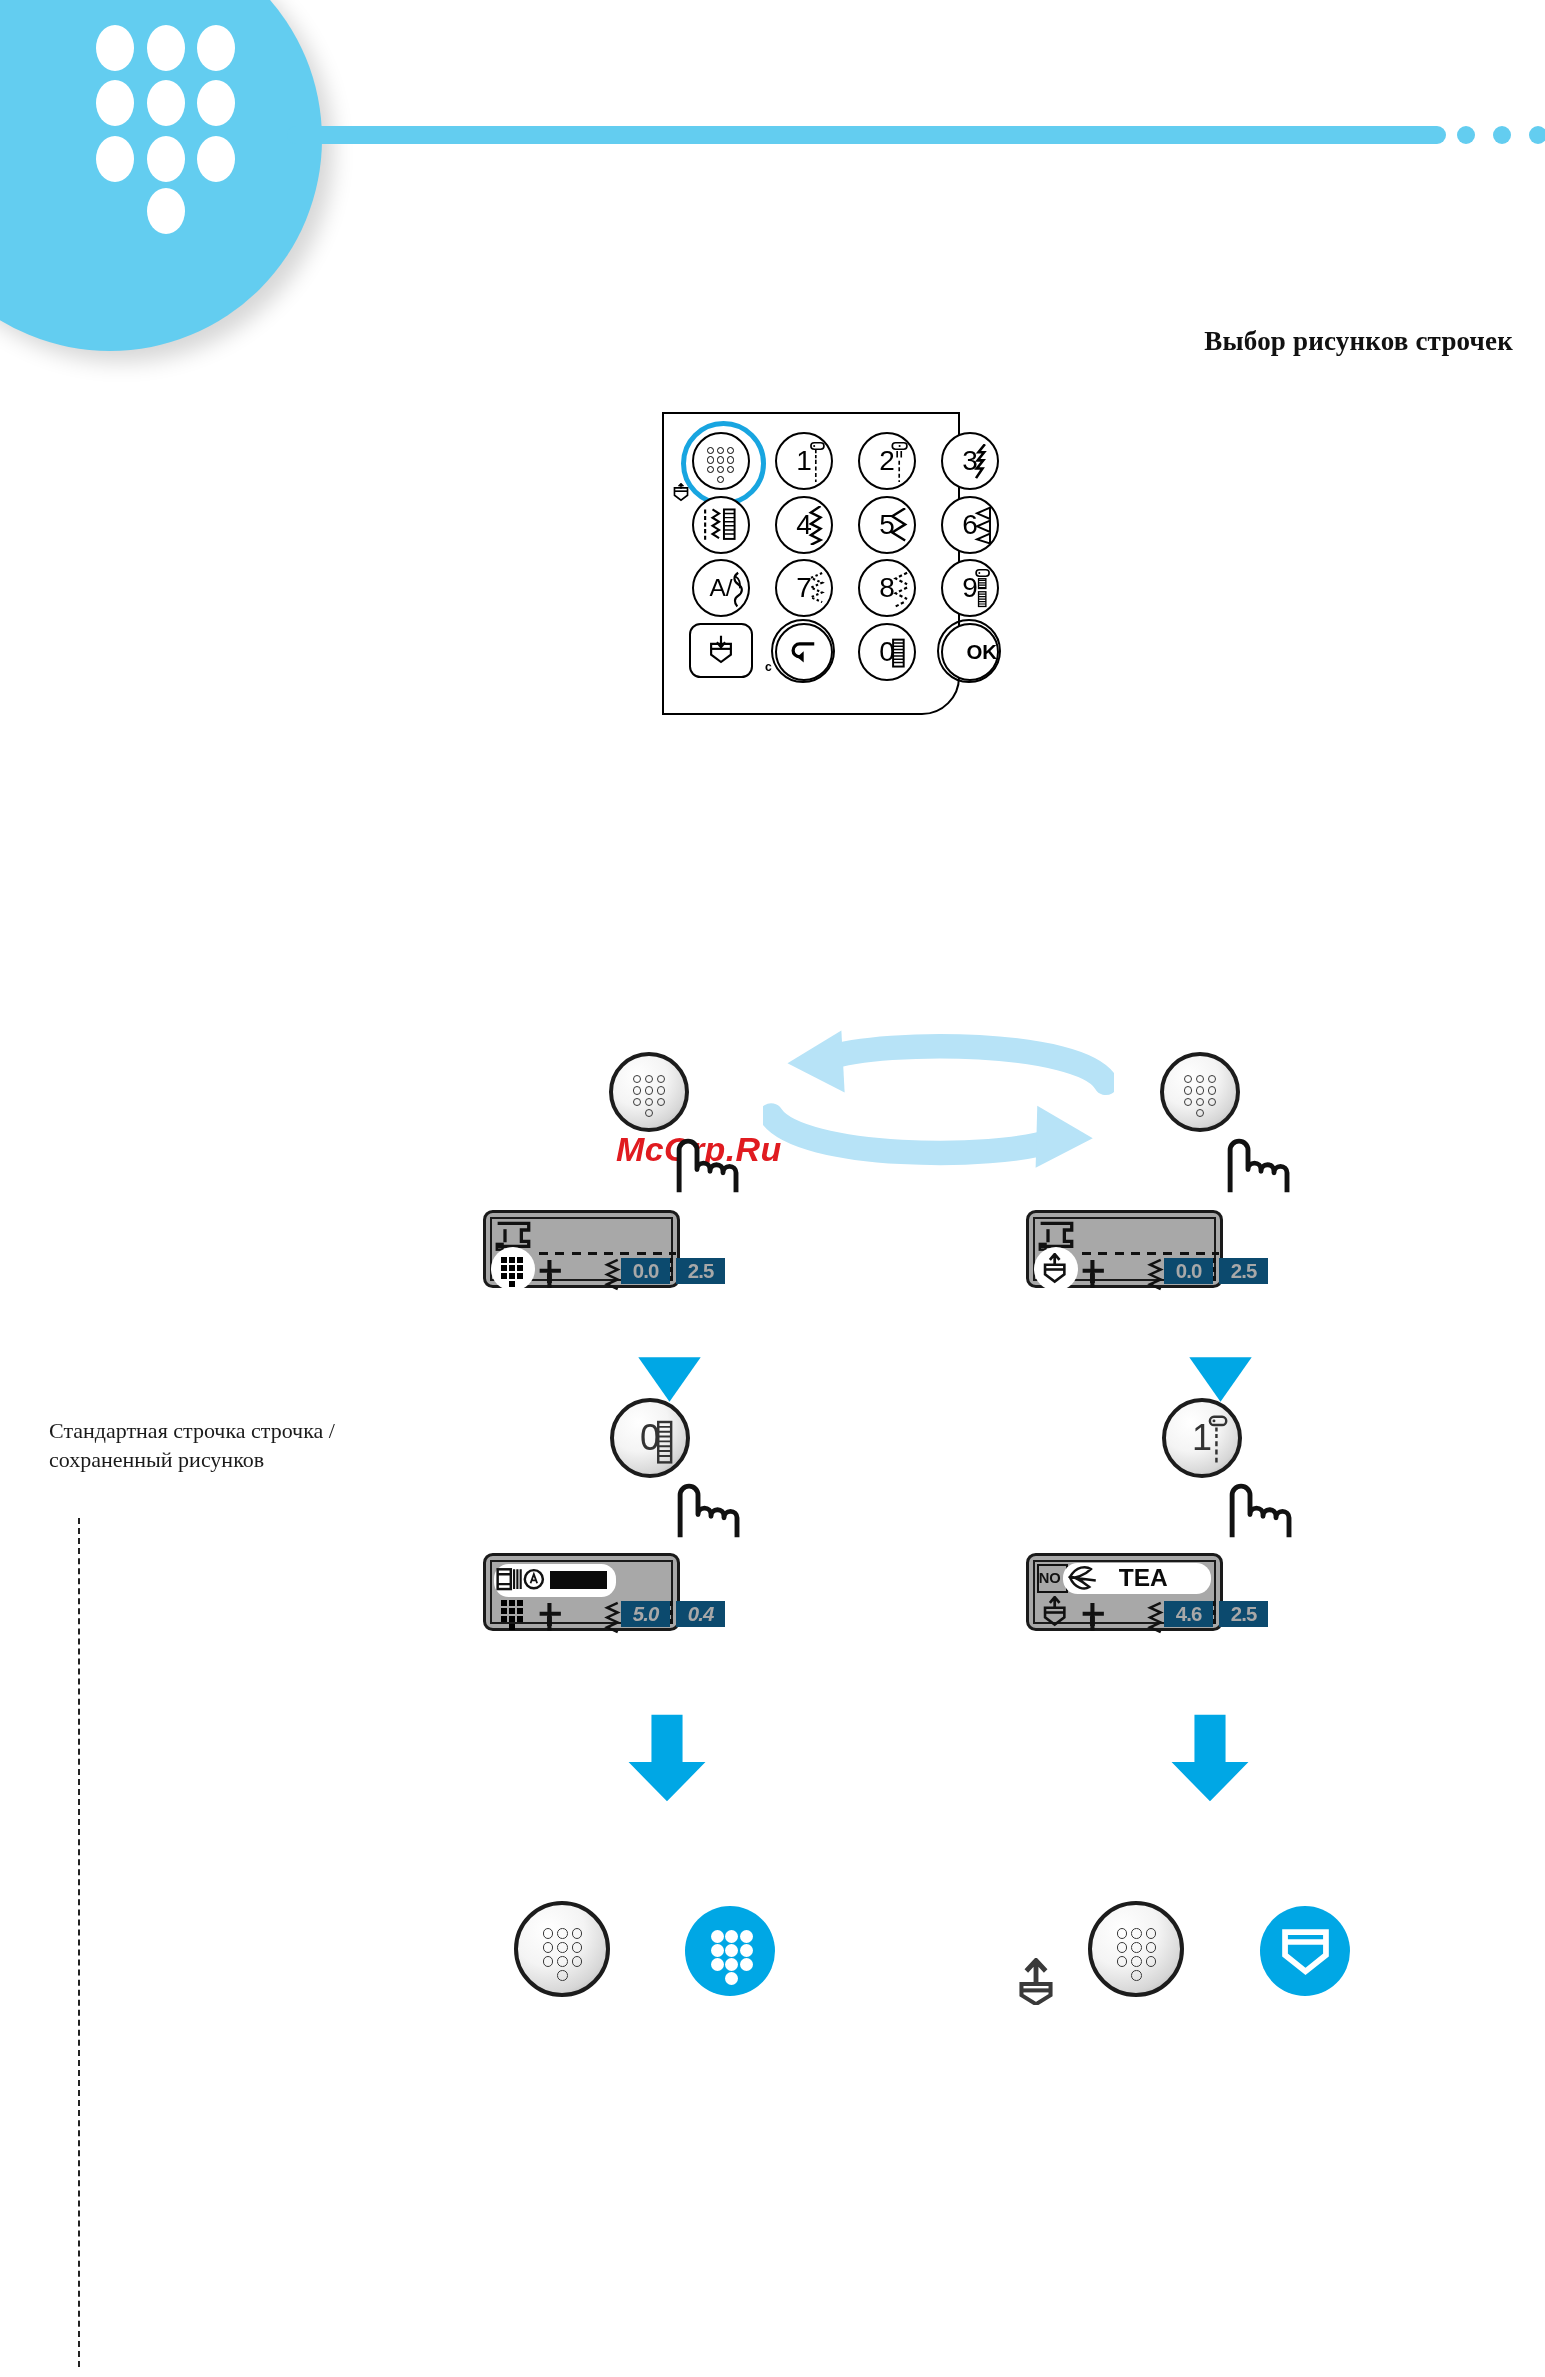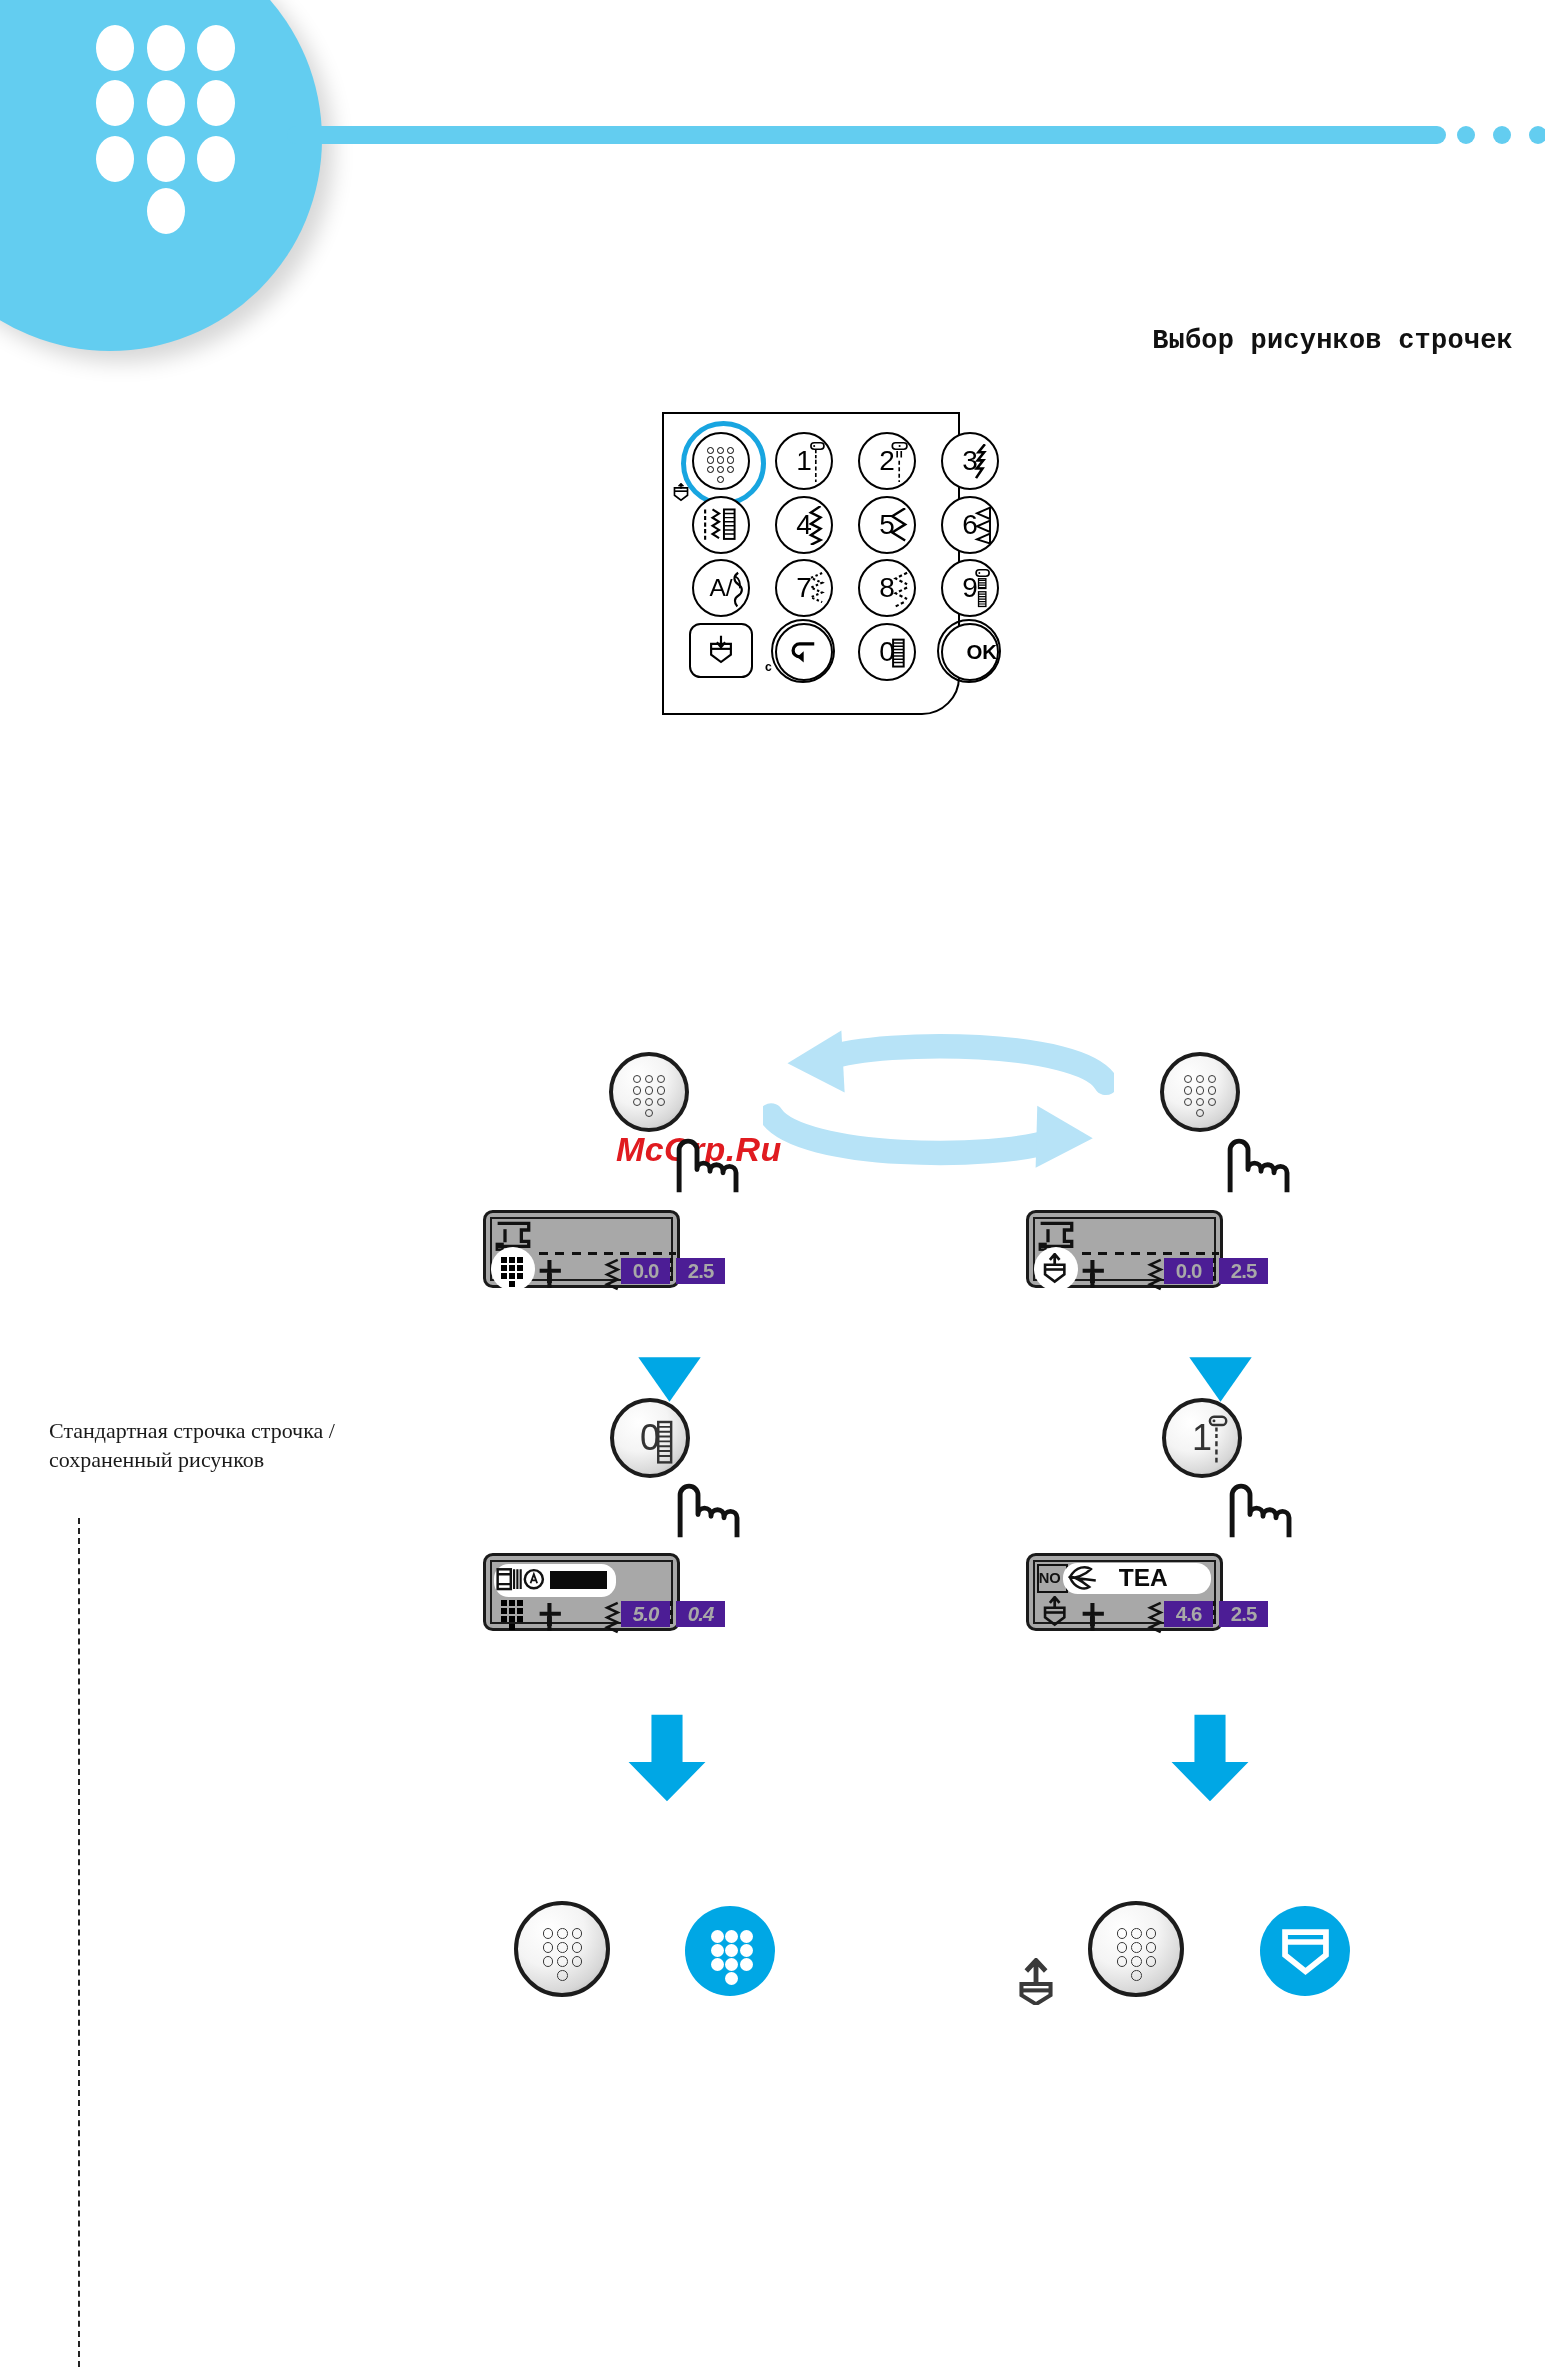--- a/index.html
+++ b/index.html
@@ -23,21 +23,21 @@
   }
   #header-rule{
     left:287px;top:126px;width:1159px;height:18px;background:#63cdf0;
     border-radius:9px;
   }
   #header-dots{left:1457px;top:126px;width:90px;height:18px;}
   #header-dots i{position:absolute;top:0;width:18px;height:18px;border-radius:50%;background:#63cdf0;}
 
   #page-title{
     left:1056px;top:326px;width:457px;text-align:right;
-    font-family:Liberation Mono, monospace;font-weight:bold;font-size:27px;color:#111;
+    font-family:Liberation Serif, serif;font-weight:bold;font-size:27px;color:#111;
     letter-spacing:0.2px;
   }
 
   
   #panel{
     left:662px;top:412px;width:294px;height:299px;
     border:2.4px solid #000;border-radius:0 0 38px 0;background:#fff;
     border-top:2.4px solid #000;
   }
   .key{
@@ -74,21 +74,21 @@
 
   .lcd{
     position:absolute;width:197px;height:78px;border-radius:9.8px;
     background:#a8a8a8;border:3.3px solid #1a1a1a;box-sizing:border-box;
     padding:4.1px;
   }
   .lcd-inner{position:relative;width:100%;height:100%;border:2.4px solid #1a1a1a;box-sizing:border-box;background:#a8a8a8;}
   .lcd-dash{position:absolute;left:47px;top:33px;width:137px;height:3.3px;
     background:repeating-linear-gradient(to right,#101010 0 9px,transparent 9px 16.3px);}
   .lcd-val{
-    position:absolute;background:#4c1d95;color:#a8a8a8;
+    position:absolute;background:#0c4a6e;color:#a8a8a8;
     font-family:"Liberation Sans", sans-serif;font-weight:bold;font-size:20.4px;
     letter-spacing:-0.8px;line-height:24.5px;text-align:center;padding:0.8px 1.6px;
   }
   .lcd-sep{position:absolute;width:3.3px;height:24.5px;
     background:repeating-linear-gradient(to bottom,#101010 0 4.9px,transparent 4.9px 9px);}
   .lcd-zig{position:absolute;font-size:19.6px;color:#101010;line-height:1;}
   .lcd-needle{position:absolute;}
   .lcd-mode{
     position:absolute;width:44px;height:44px;border-radius:50%;background:#fff;
     display:flex;align-items:center;justify-content:center;

